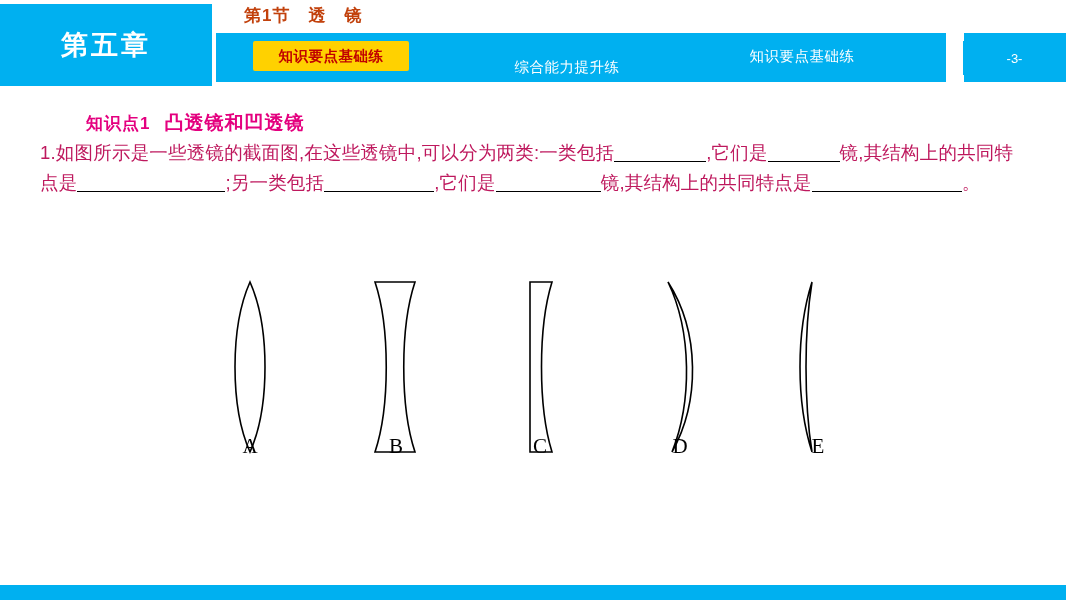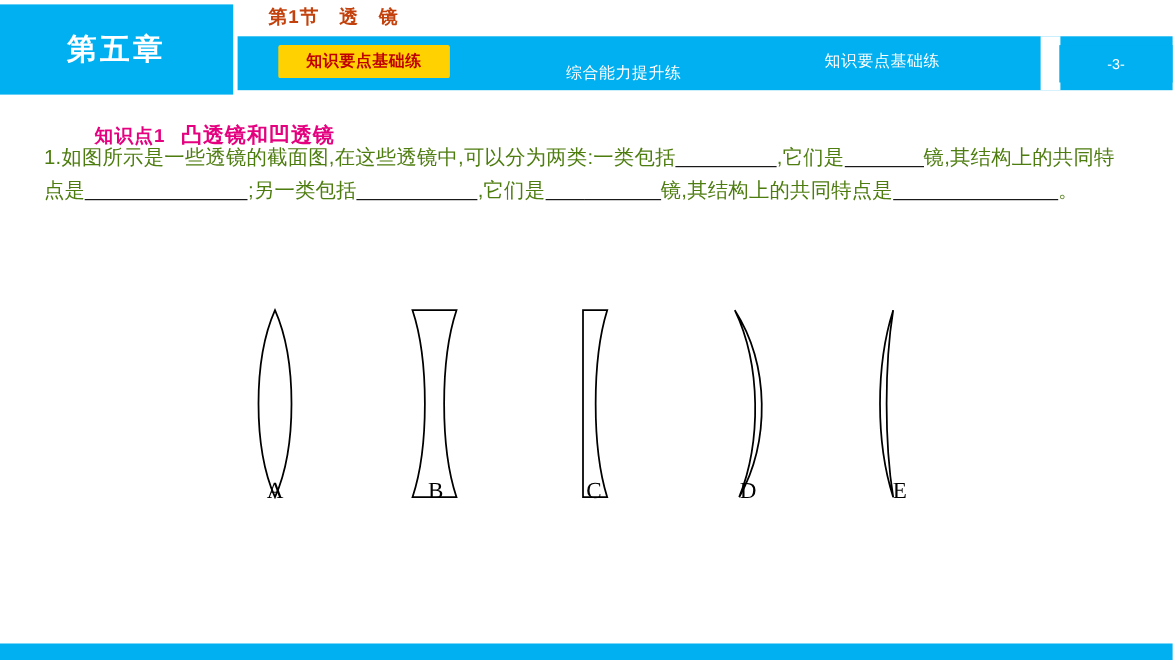--- a/index.html
+++ b/index.html
@@ -128,24 +128,24 @@
   }
   .kp-title .kp-num {
     font-size: 17px;
   }
   .kp-title .kp-text {
     margin-left: 14px;
   }
   .question {
     position: absolute;
     left: 40px;
-    top: 46px;
+    top: 56px;
     width: 988px;
     font-size: 18.5px;
-    color: #4d7c0f;
+    color: #be185d;
     line-height: 30px;
     letter-spacing: 0.2px;
   }
   .blank {
     display: inline-block;
     border-bottom: 1px solid #000;
     height: 18px;
     vertical-align: -3px;
   }
   .b1 { width: 92px; }

